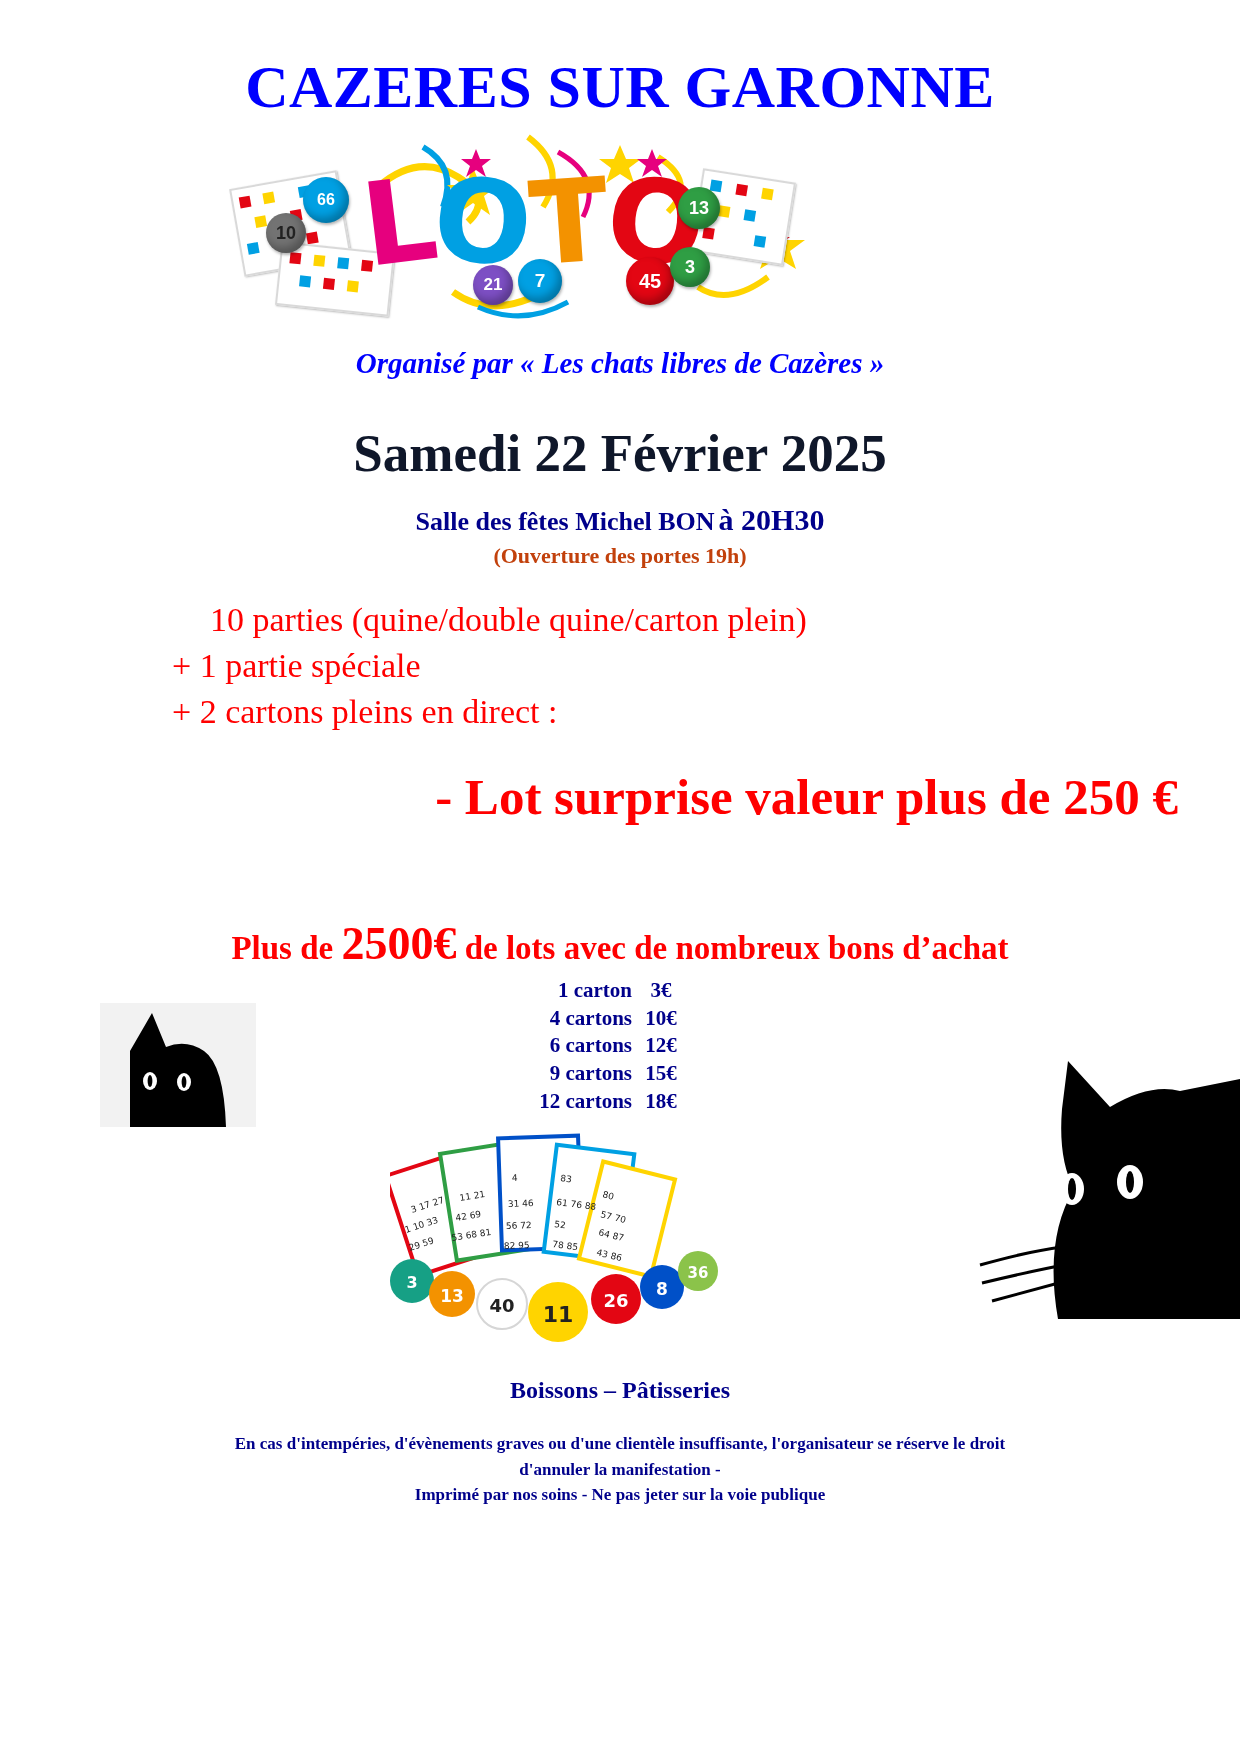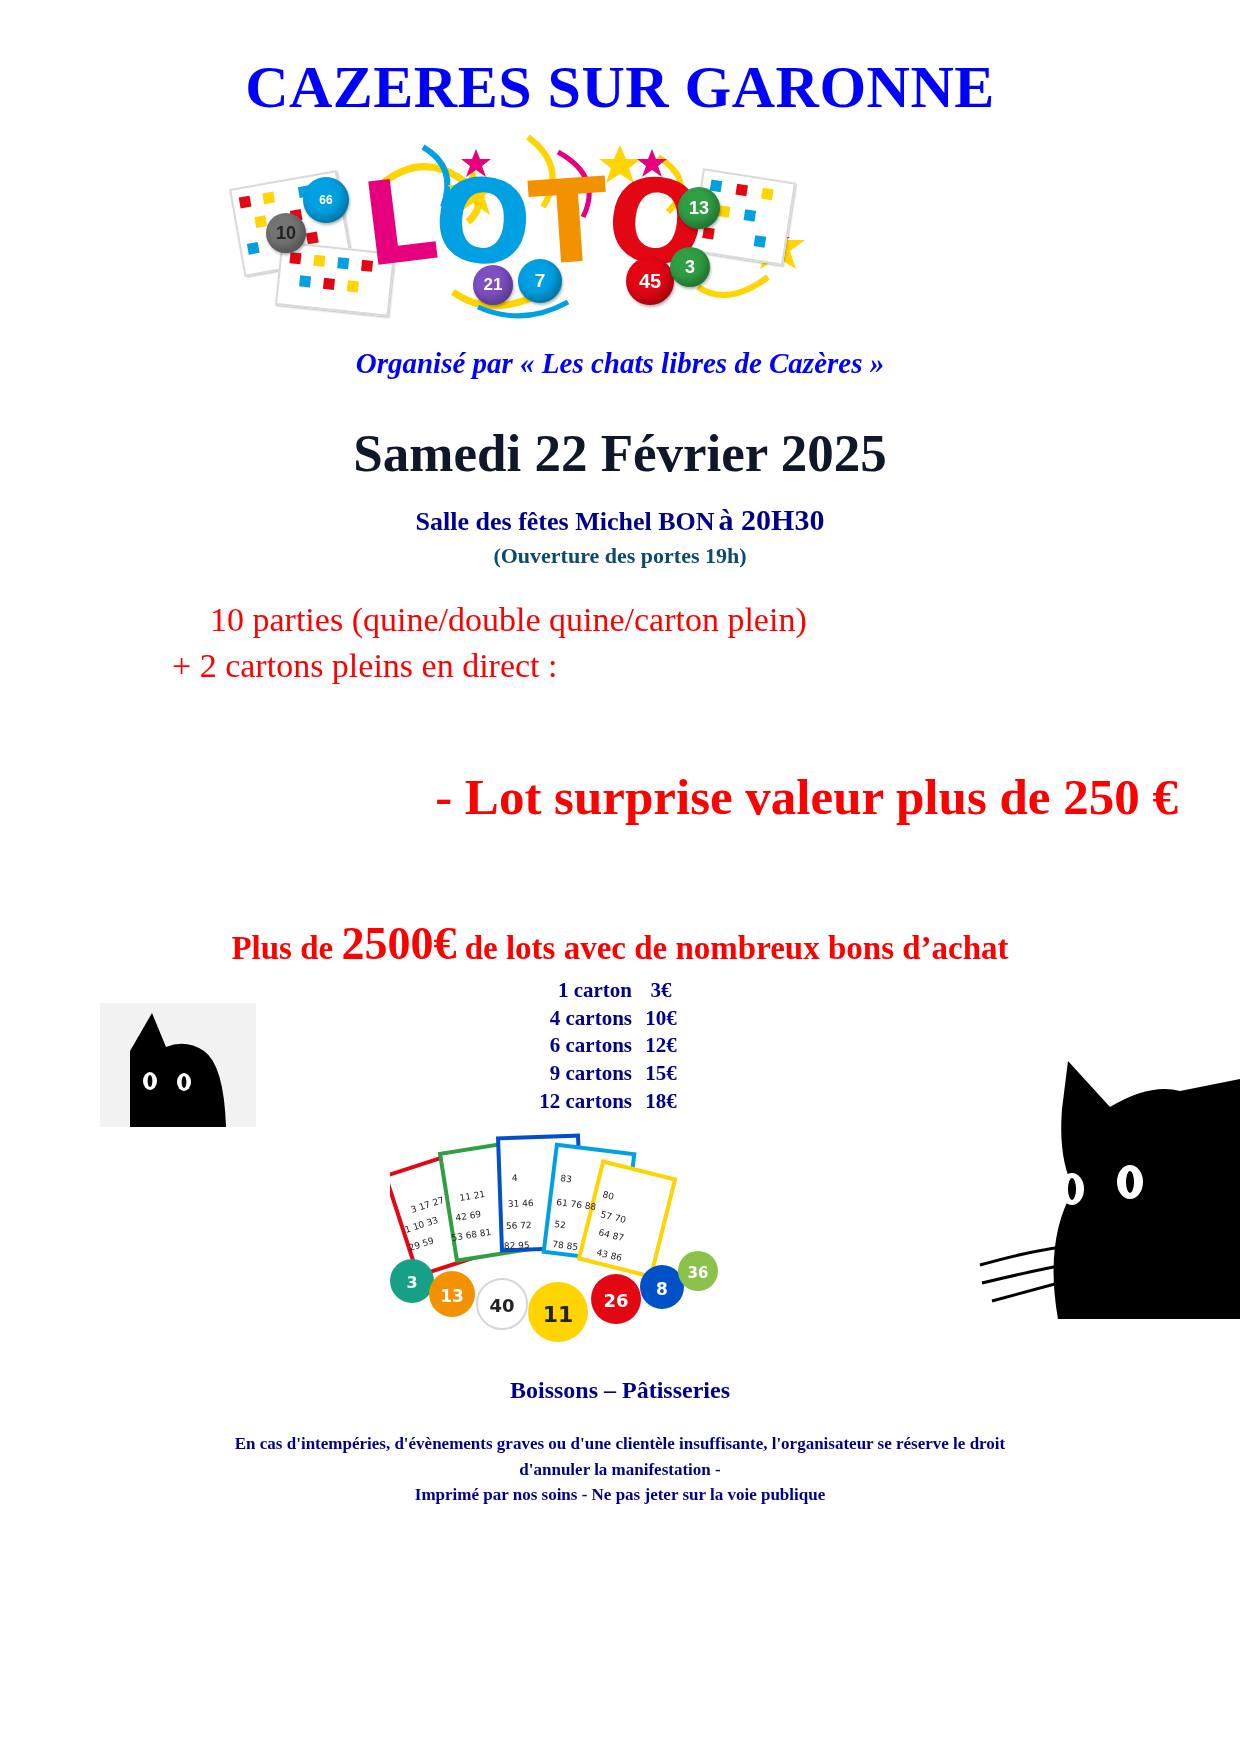--- a/index.html
+++ b/index.html
@@ -123,21 +123,21 @@
   .venue-line .v1 { font-size: 26px; }
   .venue-line .v2 { font-size: 30px; }
   .doors-line {
     position: absolute;
     top: 524px;
     left: 0;
     width: 1240px;
     text-align: center;
     font-size: 22px;
     font-weight: bold;
-    color: #0c4a6e;
+    color: #c2410c;
   }
 
   
   .games-block {
     position: absolute;
     top: 578px;
     left: 172px;
     width: 960px;
     color: #ff0000;
     font-weight: normal;
@@ -305,40 +305,41 @@
         <div class="cell" style="left:46px;top:32px;background:#00a0e3;"></div>
         <div class="cell" style="left:8px;top:56px;background:#e30613;"></div>
         <div class="cell" style="left:60px;top:56px;background:#00a0e3;"></div>
       </div>
     </div>
 
     <div class="loto-word">
       <span class="l-L">L</span><span class="l-O1">O</span><span class="l-T">T</span><span class="l-O2">O</span>
     </div>
 
-    <div class="ball" style="top:50px;left:75px;width:46px;height:46px;line-height:46px;font-size:12px;background:#00a0e3;">66</div>
+    <div class="ball" style="top:50px;left:75px;width:46px;height:46px;line-height:46px;font-size:16px;background:#00a0e3;">66</div>
     <div class="ball white" style="top:86px;left:38px;width:40px;height:40px;line-height:40px;font-size:18px;background:#737373;">10</div>
     <div class="ball" style="top:60px;left:450px;width:42px;height:42px;line-height:42px;font-size:18px;background:#2f9e44;">13</div>
     <div class="ball" style="top:138px;left:245px;width:40px;height:40px;line-height:40px;font-size:17px;background:#7d4fc4;">21</div>
     <div class="ball" style="top:132px;left:290px;width:44px;height:44px;line-height:44px;font-size:19px;background:#00a0e3;">7</div>
     <div class="ball" style="top:130px;left:398px;width:48px;height:48px;line-height:48px;font-size:20px;background:#e30613;">45</div>
     <div class="ball" style="top:120px;left:442px;width:40px;height:40px;line-height:40px;font-size:18px;background:#2f9e44;">3</div>
   </div>
 
   <div class="organiser">Organisé par « Les chats libres de Cazères »</div>
 
   <div class="date-line">Samedi 22 Février 2025</div>
   <div class="venue-line">
     <span class="v1">Salle des fêtes Michel BON</span>
     <span class="v2">à 20H30</span>
   </div>
   <div class="doors-line">(Ouverture des portes 19h)</div>
 
   <div class="games-block">
     <div class="g1">10 parties (quine/double quine/carton plein)</div>
+    <div>+ 1 partie spéciale</div>
     <div>+ 2 cartons pleins en direct :</div>
   </div>
 
   <div class="prize-list">
     <div>-  Lot surprise valeur plus de 250 €</div>
   </div>
 
   <div class="total-line">
     <span>Plus de </span><span class="big">2500€</span><span> de lots avec de nombreux bons d’achat</span>
   </div>

